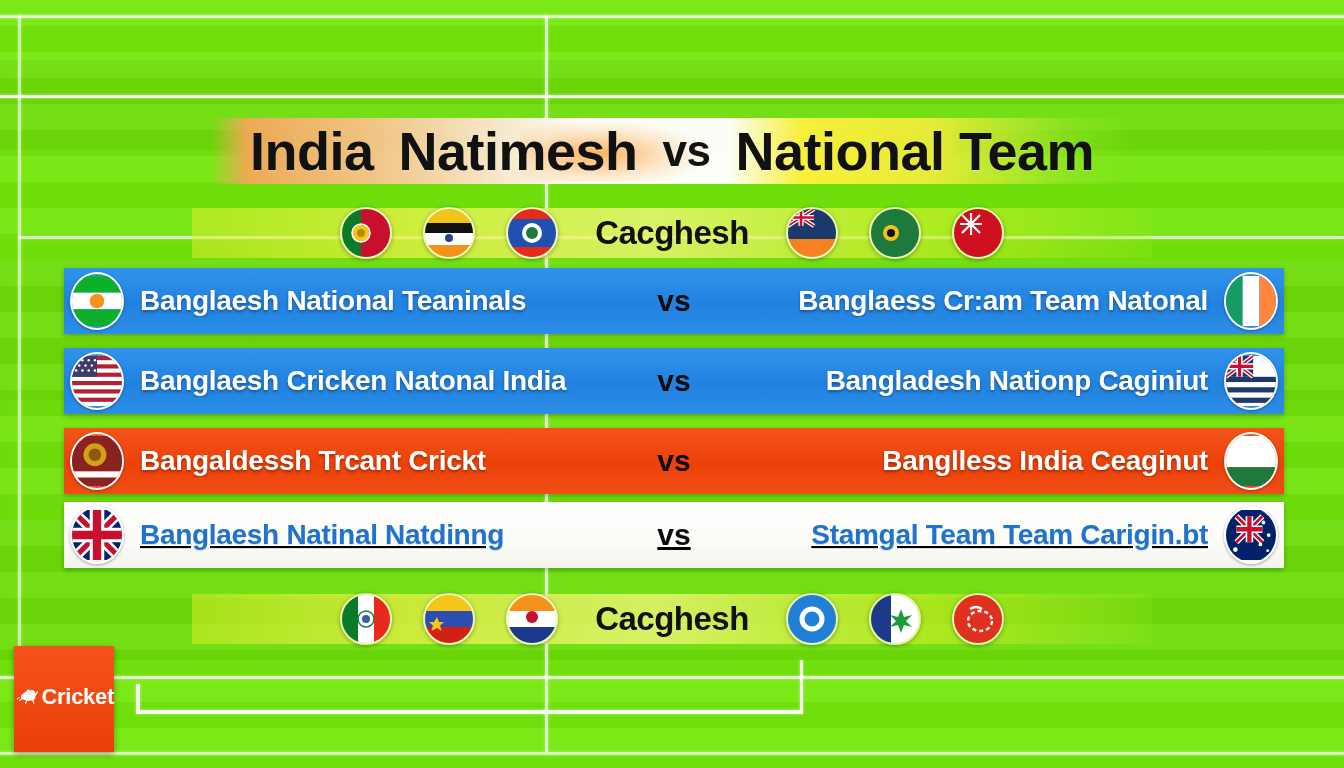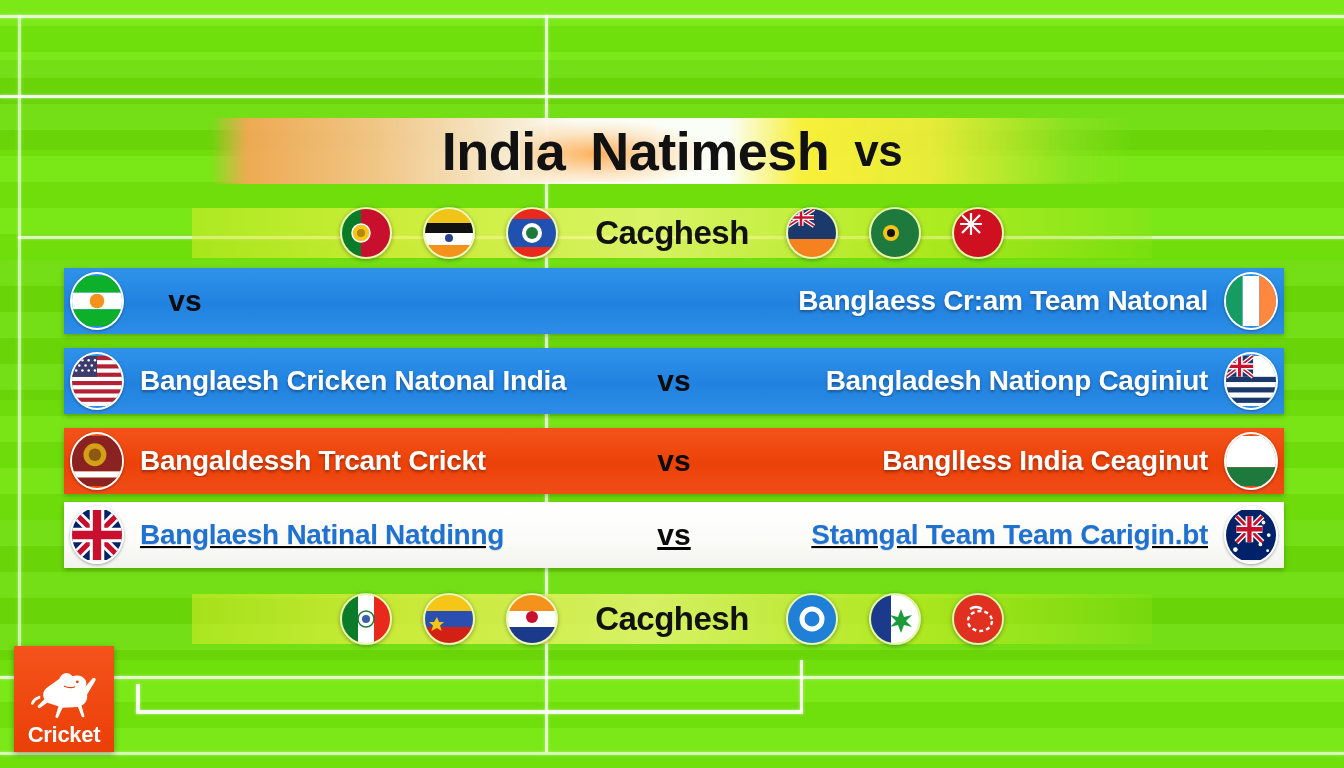--- a/index.html
+++ b/index.html
@@ -103,21 +103,21 @@
   .m-name.right{text-align:right;padding-right:10px;}
   .m-vs{flex:0 0 110px;text-align:center;font-size:30px;font-weight:bold;
     color:#0b0b0b;letter-spacing:0px;}
   .wtext{color:#ffffff;text-shadow:0 2px 3px rgba(0,0,0,.35);}
   .btext{color:#1f72d0;text-shadow:0 1px 1px rgba(0,0,0,.12);}
 
   
   .logo{position:absolute;left:14px;top:646px;width:100px;height:106px;
     background:linear-gradient(180deg,#f4531b 0%,#ea3f07 100%);
     box-shadow:0 2px 6px rgba(0,0,0,.35);
-    display:flex;flex-direction:column;align-items:center;justify-content:flex-end;
+    display:flex;flex-direction:row;align-items:center;justify-content:flex-end;
     padding-bottom:6px;box-sizing:border-box;}
   .logo-lion{width:84px;height:58px;}
   .logo-text{color:#fff;font-size:22px;font-weight:bold;letter-spacing:-.3px;
     line-height:1;margin-top:2px;}
 </style>
 </head>
 <body>
 
 <div id="stage">
 
@@ -134,20 +134,21 @@
   <div class="ln crease-h"></div>
   <div class="ln crease-v"></div>
 
   <div class="title-wrap">
     <div class="title-band"></div>
     <div class="title-glow"></div>
     <div class="title-text">
       <span>India</span>
       <span>Natimesh</span>
       <span class="t-vs">vs</span>
+      <span>National Team</span>
     </div>
   </div>
 
   <div class="flagrow-band" style="top:208px"></div>
   <div class="flagrow top">
 
     <div class="fcircle">
       <svg viewBox="0 0 48 48">
           <rect width="19" height="48" fill="#0a7b28"></rect>
           <rect x="19" width="29" height="48" fill="#c8102e"></rect>
@@ -207,20 +208,21 @@
 
   <div class="match m1">
     <div class="m-flag">
       <svg viewBox="0 0 48 48">
           <rect width="48" height="16" fill="#0db02b"></rect>
           <rect y="16" width="48" height="16" fill="#fff"></rect>
           <rect y="32" width="48" height="16" fill="#0db02b"></rect>
           <circle cx="24" cy="24" r="7" fill="#f5921b"></circle>
         </svg>
     </div>
+    <div class="m-name left wtext">Banglaesh National Teaninals</div>
     <div class="m-vs">vs</div>
     <div class="m-name right wtext">Banglaess Cr:am Team Natonal</div>
     <div class="m-flag">
       <svg viewBox="0 0 48 48">
           <rect width="16" height="48" fill="#169b62"></rect>
           <rect x="16" width="16" height="48" fill="#fff"></rect>
           <rect x="32" width="16" height="48" fill="#ff883e"></rect>
         </svg>
     </div>
   </div>

